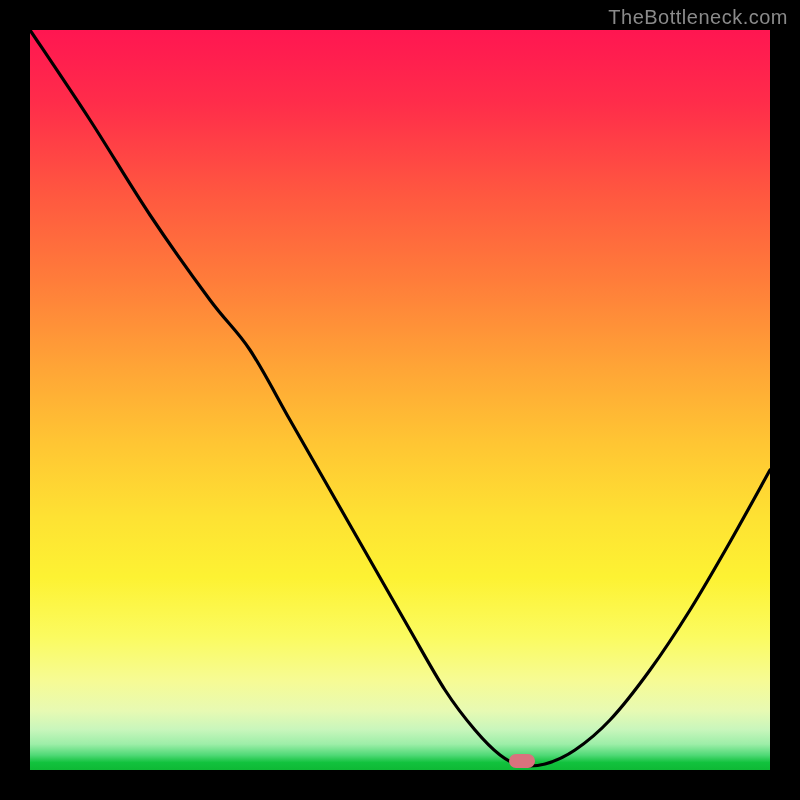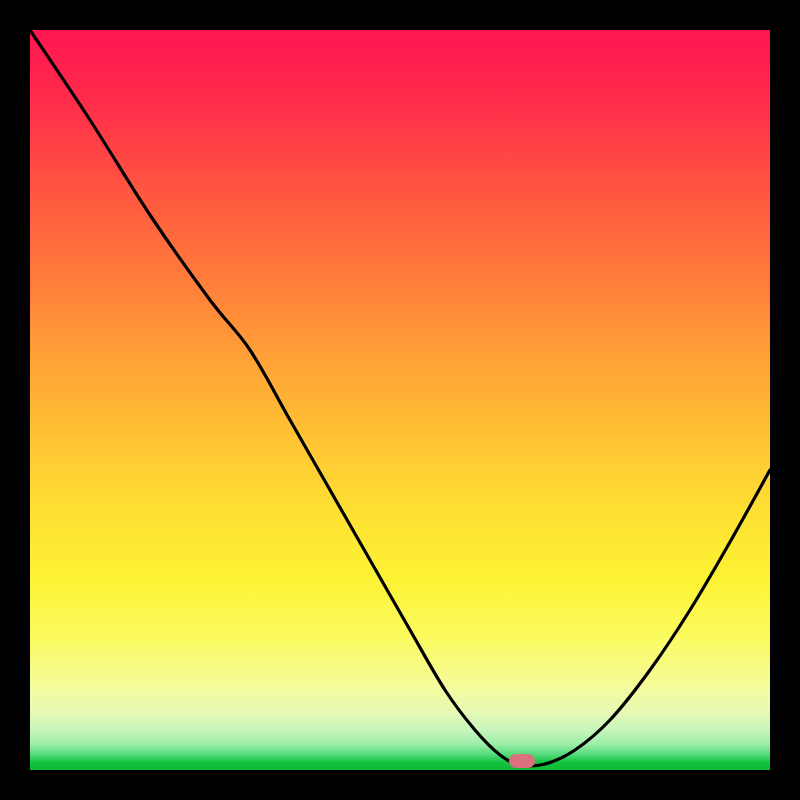--- a/index.html
+++ b/index.html
@@ -66,20 +66,21 @@
     height: 14px;
     background: #d9727e;
     border-radius: 7px;
   }
 </style>
 </head>
 <body>
 
 <div class="frame">
 
+  <div class="attribution">TheBottleneck.com</div>
 
   <div class="plot">
 
     <svg class="curve" viewBox="0 0 740 740" preserveAspectRatio="none">
       <path id="curve-path" fill="none" stroke="#000" stroke-width="3.2" stroke-linecap="round" stroke-linejoin="round" d="M 0 0 C 10.0 15.0, 40.0 59.2, 60 90 C 80.0 120.8, 100.0 155.0, 120 185 C 140.0 215.0, 163.3 247.5, 180 270 C 196.7 292.5, 206.7 300.0, 220 320 C 233.3 340.0, 246.7 366.7, 260 390 C 273.3 413.3, 286.7 436.7, 300 460 C 313.3 483.3, 326.7 506.7, 340 530 C 353.3 553.3, 367.5 578.3, 380 600 C 392.5 621.7, 404.2 643.3, 415 660 C 425.8 676.7, 435.8 689.2, 445 700 C 454.2 710.8, 462.5 719.2, 470 725 C 477.5 730.8, 482.5 733.5, 490 735 C 497.5 736.5, 505.8 736.5, 515 734 C 524.2 731.5, 534.2 727.3, 545 720 C 555.8 712.7, 567.5 703.3, 580 690 C 592.5 676.7, 606.7 658.3, 620 640 C 633.3 621.7, 646.7 601.3, 660 580 C 673.3 558.7, 686.7 535.3, 700 512 C 713.3 488.7, 733.3 452.0, 740 440 "></path>
     </svg>
 
     <div class="marker" style="left: 479px; top: 724px;"></div>
 
   </div>

